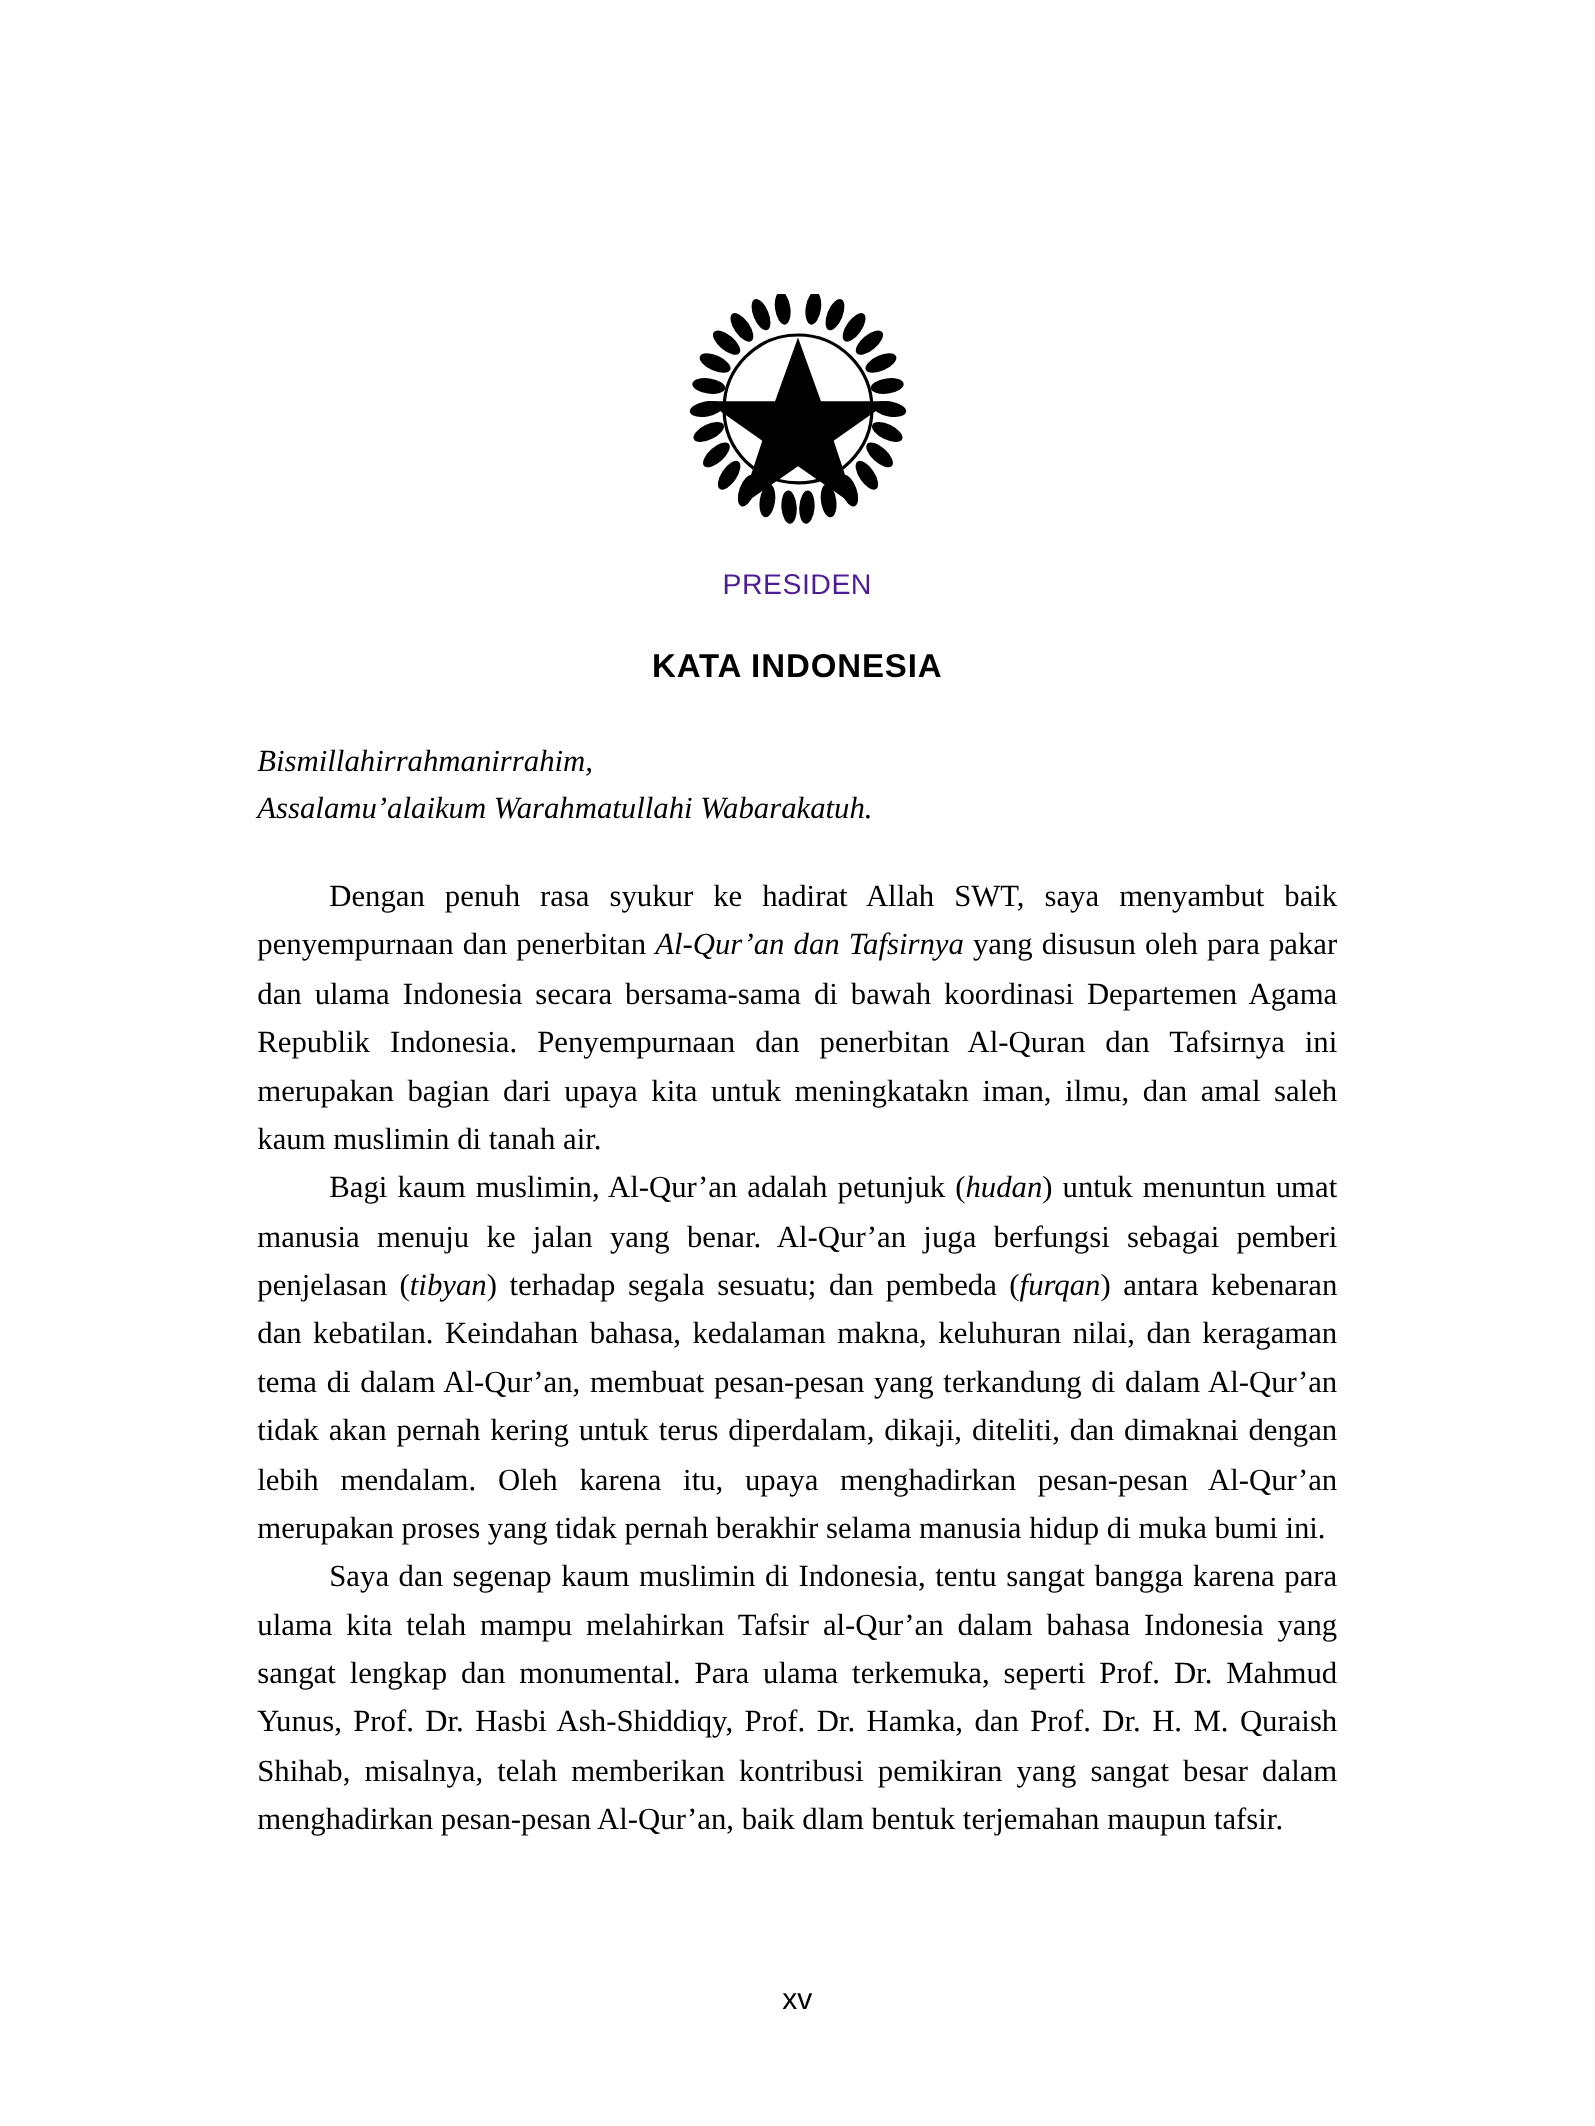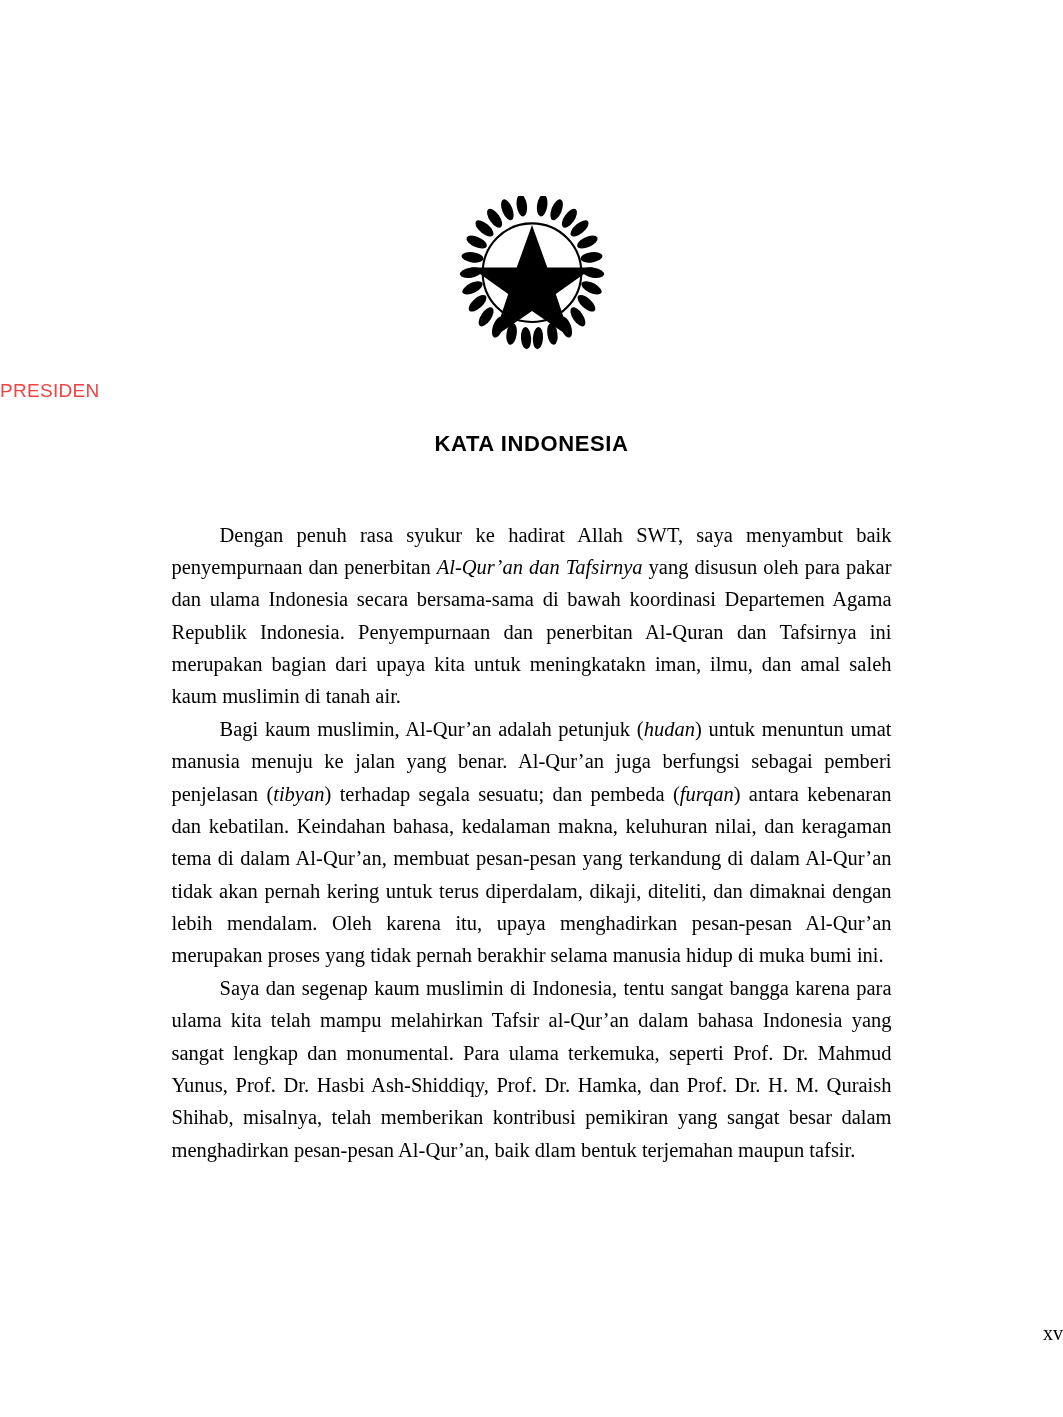--- a/index.html
+++ b/index.html
@@ -27,26 +27,26 @@
     justify-content: center;
     align-items: center;
   }
   .emblem {
     width: 170px;
     height: 155px;
     display: block;
   }
   .institution {
     margin-top: 26px;
-    text-align: left;
+    text-align: center;
     font-family: "Liberation Sans", sans-serif;
     font-size: 19px;
     line-height: 1.45;
     letter-spacing: 0.3px;
-    color: #ef4444;
+    color: #4c1d95;
   }
   .doc-title {
     margin-top: 26px;
     text-align: center;
     font-family: "Liberation Sans", sans-serif;
     font-size: 22px;
     font-weight: bold;
     letter-spacing: 0.6px;
   }
   .content {
@@ -76,23 +76,23 @@
   .first-par {
     margin-top: 26px !important;
   }
   em.it {
   }
   .folio {
     position: absolute;
     left: 0;
     right: 0;
     top: 1322px;
-    text-align: right;
+    text-align: center;
     font-size: 20px;
-    font-family: Liberation Serif, serif;
+    font-family: Liberation Sans, sans-serif;
   }
 </style>
 </head>
 <body>
 
 <div class="page">
 
   <div class="emblem-wrap">
     <svg class="emblem" viewBox="0 0 200 182" aria-hidden="true">
       <g fill="#000000">
@@ -152,20 +152,24 @@
   </div>
 
   <div class="institution">
     <div>PRESIDEN</div>
   </div>
 
   <div class="doc-title">KATA INDONESIA</div>
 
   <div class="content">
 
+    <div class="salutation">
+      <div>Bismillahirrahmanirrahim,</div>
+      <div>Assalamu’alaikum Warahmatullahi Wabarakatuh.</div>
+    </div>
 
     <div id="paragraphs">
         <p class="body-par first-par"><span>Dengan penuh rasa syukur ke hadirat Allah SWT, saya menyambut baik penyempurnaan dan penerbitan </span><em class="it">Al-Qur’an dan Tafsirnya</em><span> yang disusun oleh para pakar dan ulama Indonesia secara bersama-sama di bawah koordinasi Departemen Agama Republik Indonesia. Penyempurnaan dan penerbitan Al-Quran dan Tafsirnya ini merupakan bagian dari upaya kita untuk meningkatakn iman, ilmu, dan amal saleh kaum muslimin di tanah air.</span></p>
         <p class="body-par"><span>Bagi kaum muslimin, Al-Qur’an adalah petunjuk (</span><em class="it">hudan</em><span>) untuk menuntun umat manusia menuju ke jalan yang benar. Al-Qur’an juga berfungsi sebagai pemberi penjelasan (</span><em class="it">tibyan</em><span>) terhadap segala sesuatu; dan pembeda (</span><em class="it">furqan</em><span>) antara kebenaran dan kebatilan. Keindahan bahasa, kedalaman makna, keluhuran nilai, dan keragaman tema di dalam Al-Qur’an, membuat pesan-pesan yang terkandung di dalam Al-Qur’an tidak akan pernah kering untuk terus diperdalam, dikaji, diteliti, dan dimaknai dengan lebih mendalam. Oleh karena itu, upaya menghadirkan pesan-pesan Al-Qur’an merupakan proses yang tidak pernah berakhir selama manusia hidup di muka bumi ini.</span></p>
         <p class="body-par"><span>Saya dan segenap kaum muslimin di Indonesia, tentu sangat bangga karena para ulama kita telah mampu melahirkan Tafsir al-Qur’an dalam bahasa Indonesia yang sangat lengkap dan monumental. Para ulama terkemuka, seperti Prof. Dr. Mahmud Yunus, Prof. Dr. Hasbi Ash-Shiddiqy, Prof. Dr. Hamka, dan Prof. Dr. H. M. Quraish Shihab, misalnya, telah memberikan kontribusi pemikiran yang sangat besar dalam menghadirkan pesan-pesan Al-Qur’an, baik dlam bentuk terjemahan maupun tafsir.</span></p>
       </div>
 
   </div>
 
   <div class="folio">xv</div>

